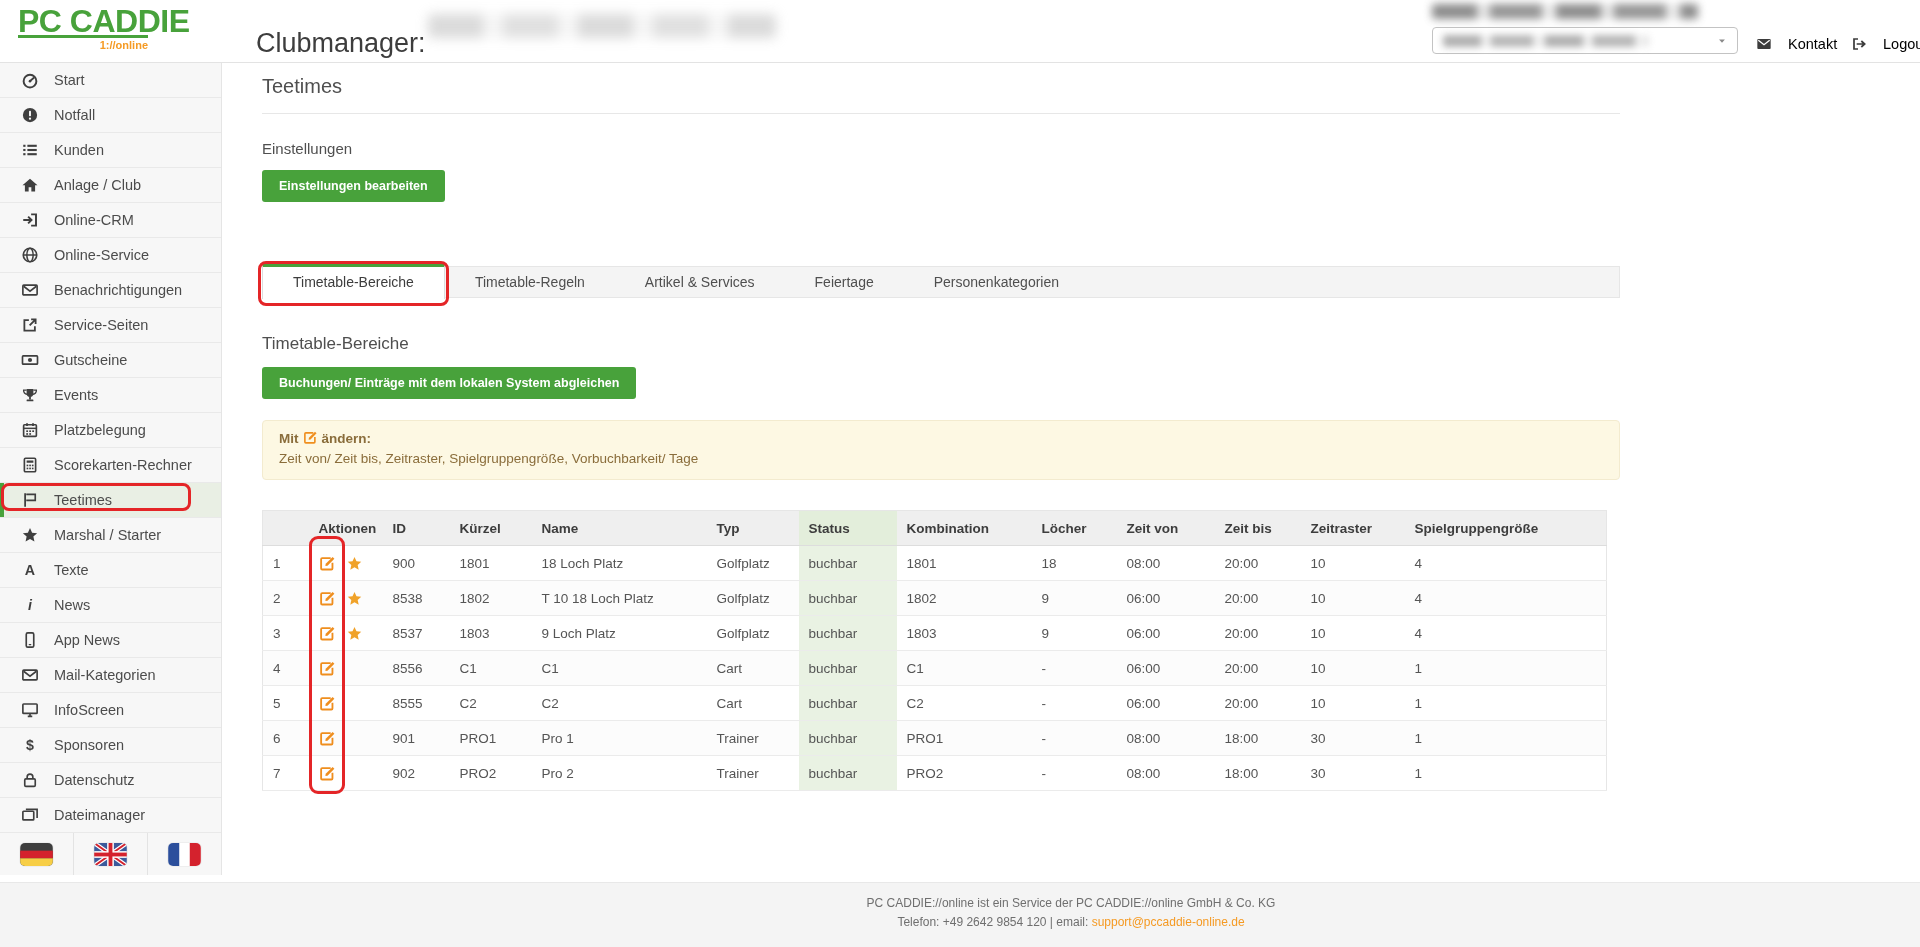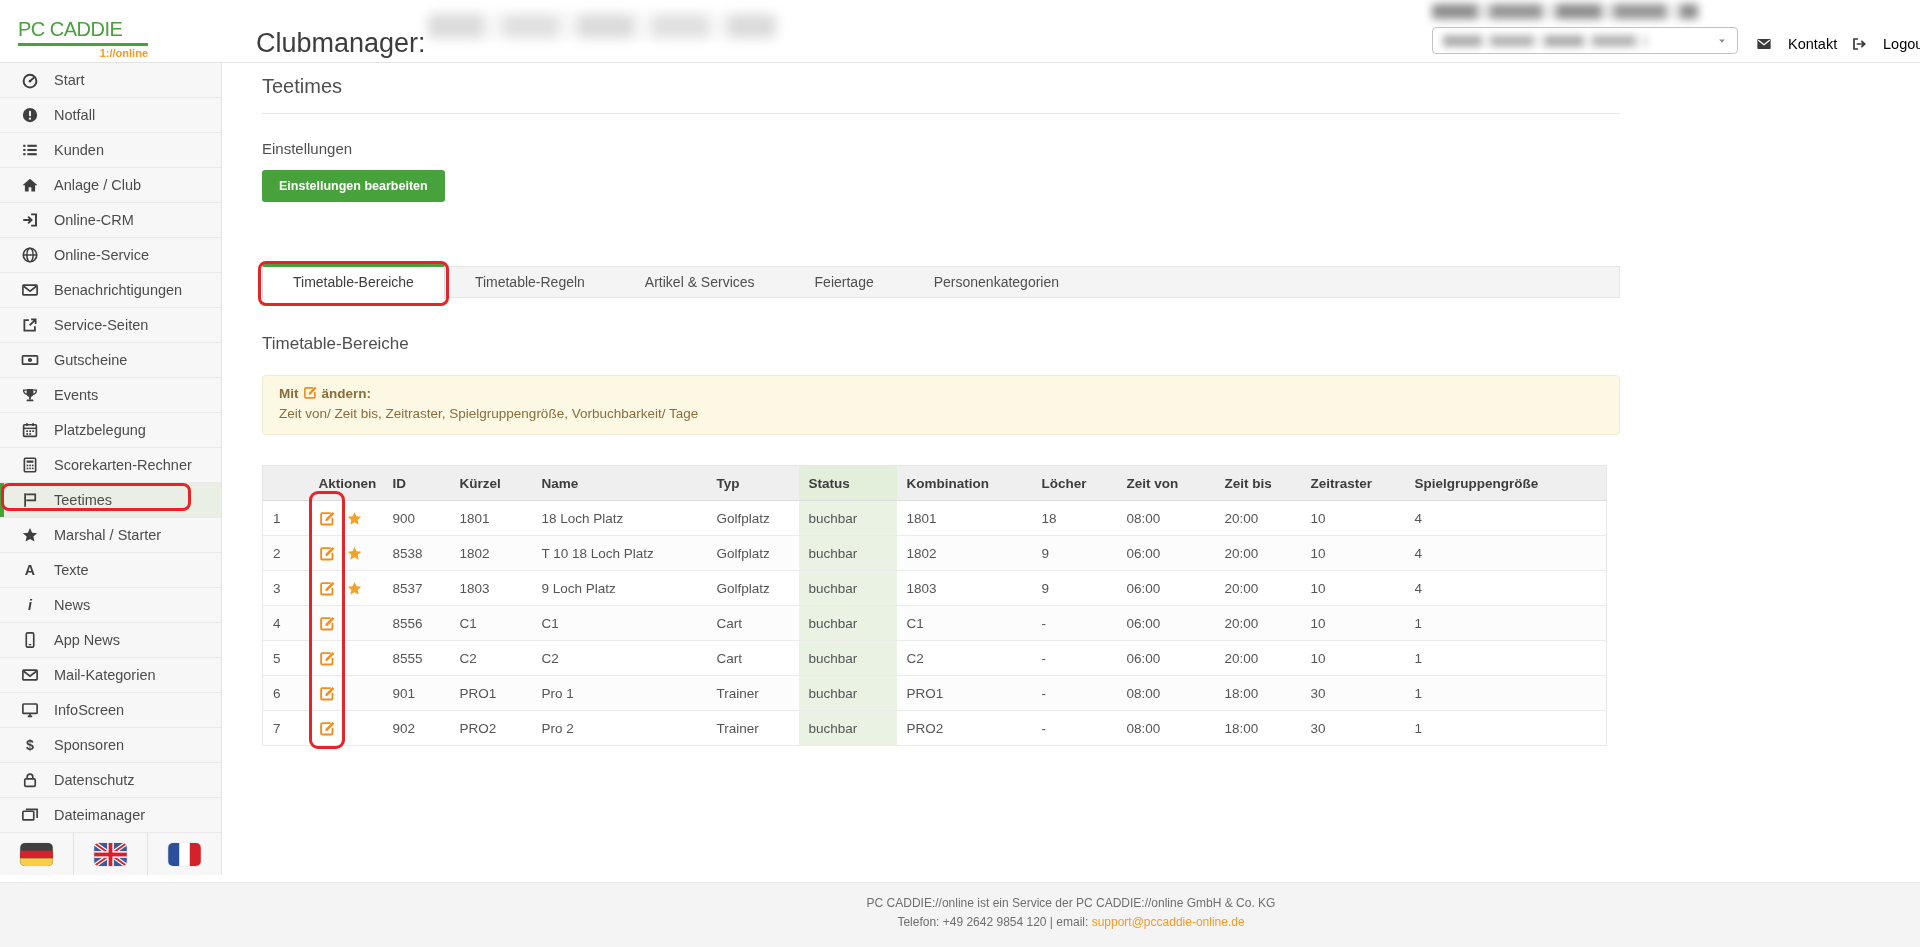--- a/index.html
+++ b/index.html
@@ -9,21 +9,21 @@
   *{box-sizing:border-box;}
   html,body{margin:0;padding:0;}
   body{
     width:1920px;height:947px;position:relative;overflow:hidden;
     background:#fff;font-family:"Liberation Sans",sans-serif;color:#4a4a4a;
   }
   
   .topbar{position:absolute;left:0;top:0;width:1920px;height:63px;background:#fff;
     border-bottom:1px solid #e3e3e3;z-index:6;}
   .logo{position:absolute;left:18px;top:9px;width:130px;cursor:pointer;}
-  .logo-name{color:var(--green);font-weight:normal;font-size:20px;line-height:25px;letter-spacing:-0.5px;white-space:nowrap;margin-top:8px;}
+  .logo-name{color:var(--green);font-weight:bold;font-size:32px;line-height:25px;letter-spacing:-0.5px;white-space:nowrap;}
   .logo-underline{height:3px;background:var(--green);margin-top:1px;}
   .logo-tagline{text-align:right;color:#f59a23;font-size:11px;font-weight:bold;line-height:12px;margin-top:1px;}
   .app-title{position:absolute;left:256px;top:10px;font-size:27px;font-weight:400;color:#3d3d3d;}
   .redacted-club{position:absolute;left:428px;top:14px;width:348px;height:24px;border-radius:4px;
     background:repeating-linear-gradient(90deg,#bdbdbd 0 55px,#eee 55px 75px,#c7c7c7 75px 130px,#efefef 130px 150px);
     filter:blur(6px);opacity:.55;}
   .tr-label{position:absolute;left:1432px;top:4px;width:266px;height:15px;border-radius:3px;
     background:repeating-linear-gradient(90deg,#6f6f6f 0 45px,#ddd 45px 58px,#7a7a7a 58px 110px,#e5e5e5 110px 124px);
     filter:blur(4px);opacity:.8;}
   .club-select{position:absolute;left:1432px;top:27px;width:306px;height:27px;background:#fff;
@@ -390,20 +390,21 @@
 
     <div class="tabbar">
         <div class="tab active"><span>Timetable-Bereiche</span><div class="annotation"></div></div>
         <div class="tab"><span>Timetable-Regeln</span></div>
         <div class="tab"><span>Artikel &amp; Services</span></div>
         <div class="tab"><span>Feiertage</span></div>
         <div class="tab"><span>Personenkategorien</span></div>
       </div>
 
     <h3 class="section-heading">Timetable-Bereiche</h3>
+    <button class="btn">Buchungen/ Einträge mit dem lokalen System abgleichen</button>
 
     <div class="infobox">
       <div class="b">
         <span>Mit</span><span class="edit-inline">
             <svg viewBox="0 0 24 24" width="100%" height="100%" xmlns="http://www.w3.org/2000/svg">
               <path d="M16.5 4.5 H4.5 A1.5 1.5 0 0 0 3 6 V19 A1.5 1.5 0 0 0 4.5 20.5 H17.5 A1.5 1.5 0 0 0 19 19 V11" fill="none" stroke="currentColor" stroke-width="2.6"></path>
               <path d="M9.5 12.5 L19.2 2.8 L21.7 5.3 L12 15 L9 15.5 Z" fill="currentColor"></path>
             </svg>
           </span><span>ändern:</span>
       </div>

